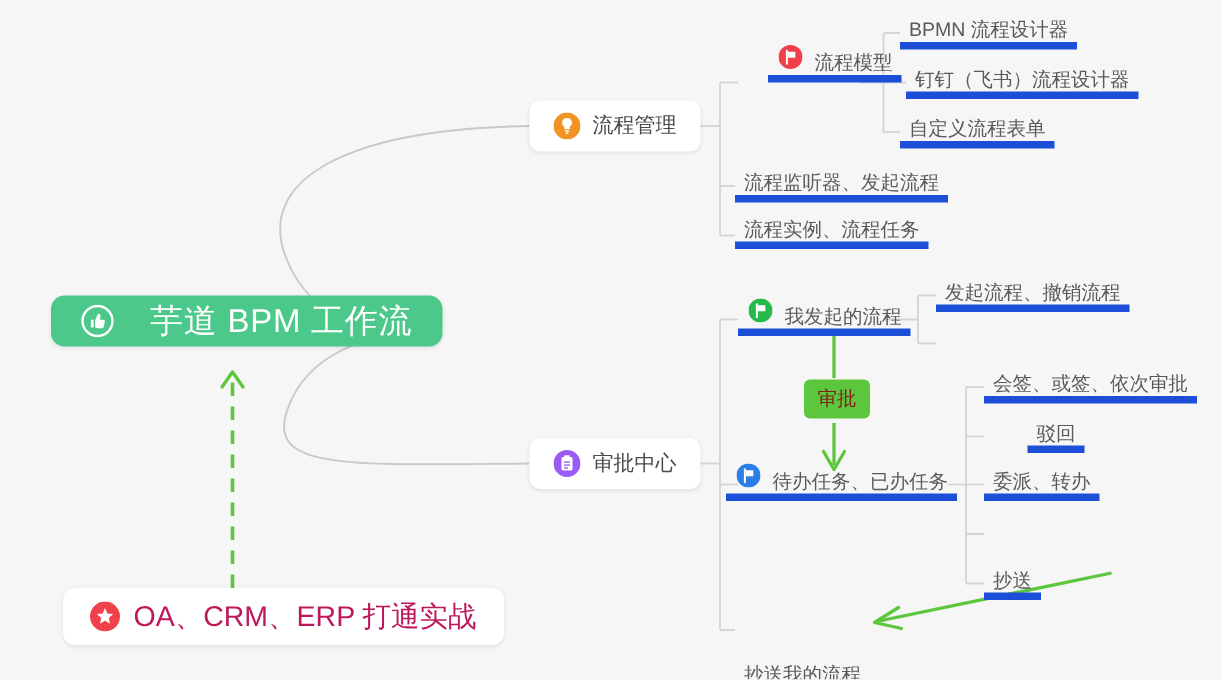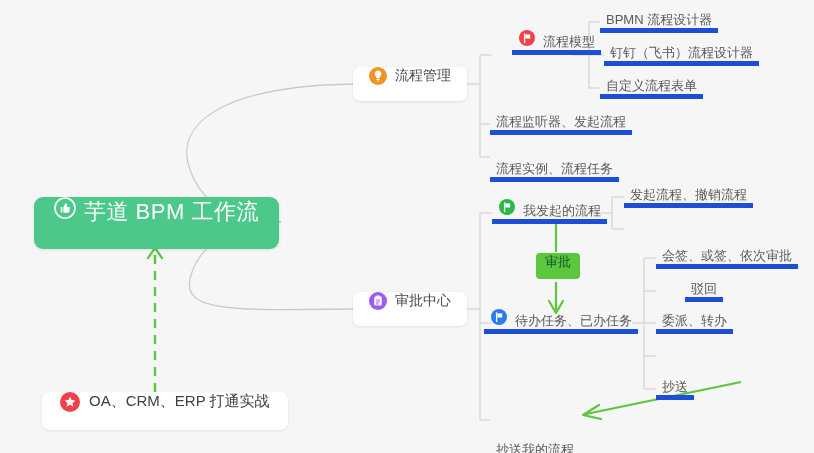--- a/index.html
+++ b/index.html
@@ -22,33 +22,33 @@
     left: 0; top: 0;
     width: 814px;
     height: 453px;
     pointer-events: none;
   }
 
   
   .node {
     position: absolute;
     display: flex;
-    align-items: flex-start;
+    align-items: center;
     box-sizing: border-box;
     white-space: nowrap;
   }
 
   
   .root-node {
     background: #4cc98a;
     border-radius: 9px;
     padding: 0 20px;
-    height: 52px;
+    height: 34px;
     box-shadow: 0 1px 3px rgba(0,0,0,0.10);
-    gap: 8px;
+    gap: 24px;
   }
   .root-label {
     color: #ffffff;
     font-size: 22px;
     letter-spacing: 0.5px;
   }
 
   
   .card-node {
     background: #ffffff;
@@ -62,22 +62,22 @@
     color: #4a4a4a;
     font-size: 14px;
   }
   .bottom-card {
     height: 38px;
     border-radius: 8px;
     padding: 0 18px;
     gap: 9px;
   }
   .bottom-card .card-label {
-    font-size: 15px;
-    color: #404040;
+    font-size: 19px;
+    color: #be185d;
   }
 
   
   .text-node {
     color: #5a5a5a;
     font-size: 13px;
     padding: 0 6px 3px 6px;
     border-bottom: 5px solid #1d4ed8;
     height: 22px;
     align-items: flex-end;
@@ -91,21 +91,21 @@
 
   
   .tag-node {
     background: #5cc63c;
     border-radius: 4px;
     padding: 0 9px;
     height: 26px;
     justify-content: center;
   }
   .tag-label {
-    color: #14532d;
+    color: #7f1d1d;
     font-size: 13px;
   }
 
   
   .ic {
     flex: 0 0 auto;
     display: inline-flex;
     align-items: center;
     justify-content: center;
     border-radius: 50%;
@@ -221,21 +221,21 @@
   </div>
 
   <div class="node text-node" style="left:600px; top:77px;">
     <span class="tn-label">自定义流程表单</span>
   </div>
 
   <div class="node text-node" style="left:490px; top:113px;">
     <span class="tn-label">流程监听器、发起流程</span>
   </div>
 
-  <div class="node text-node" style="left:490px; top:160px;">
+  <div class="node text-node" style="left:490px; top:144px;">
     <span class="tn-label">流程实例、流程任务</span>
   </div>
 
   <div class="node card-node" style="left:353px; top:292px;">
     <span class="ic ic-18">
       <svg width="18" height="18" viewBox="0 0 18 18">
         <circle cx="9" cy="9" r="9" fill="#9b5cf6"></circle>
         <rect x="5.3" y="4.6" width="7.4" height="9.0" rx="1.1" fill="#ffffff"></rect>
         <rect x="7.2" y="3.5" width="3.6" height="2.0" rx="0.7" fill="#ffffff"></rect>
         <rect x="7.0" y="7.6" width="4.0" height="0.9" fill="#9b5cf6"></rect>

